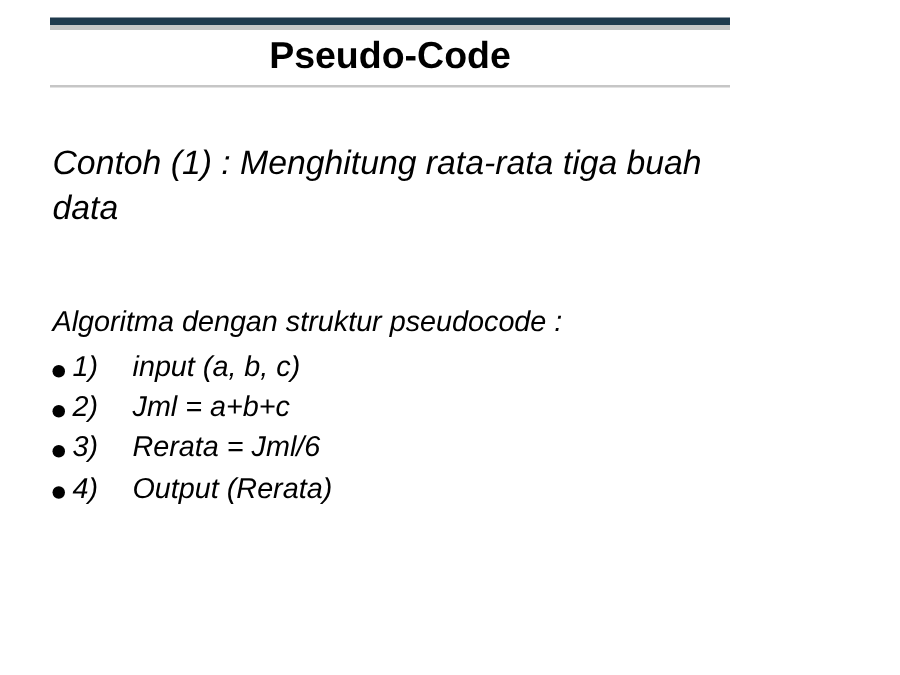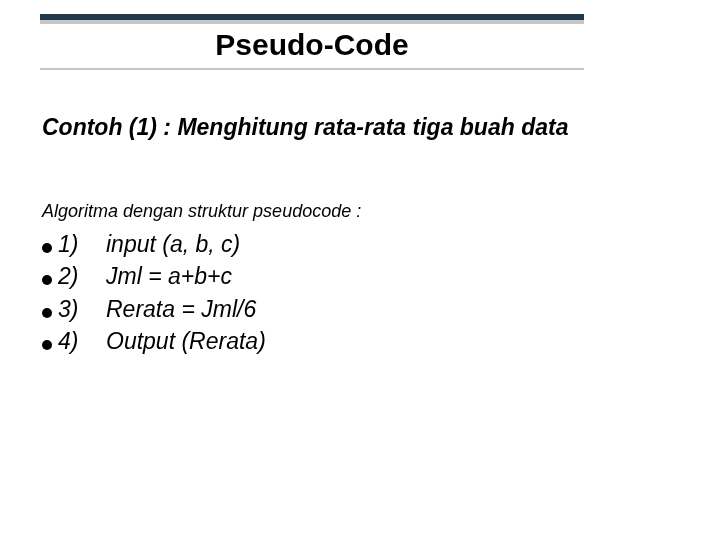--- a/index.html
+++ b/index.html
@@ -5,23 +5,23 @@
   * { margin: 0; padding: 0; box-sizing: border-box; }
   html, body { width: 720px; height: 540px; background: #ffffff; font-family: Arial, Helvetica, sans-serif; color: #000; }
   .slide { width: 624px; height: 540px; position: relative; padding: 0; }
   .topband { position: absolute; left: 40px; right: 40px; top: 14px; height: 10px; }
   .topband .ink  { position: absolute; left: 0; right: 0; top: 0;   height: 6px; background: #1f3a4d; }
   .topband .gray { position: absolute; left: 0; right: 0; top: 6px; height: 4px; background: #c6c6c6; }
   .title-wrap { position: absolute; left: 40px; right: 40px; top: 28px; text-align: center; }
   .title { font-size: 30px; font-weight: 700; color: #000; display: inline-block; }
   .underline { position: absolute; left: 40px; right: 40px; top: 68px; height: 2px; background: #c6c6c6; }
   .body { position: absolute; left: 42px; right: 42px; top: 112px; }
-  .subtitle { font-size: 23px; font-weight: 700; font-style: italic; line-height: 1.35; }
+  .subtitle { font-size: 27px; font-weight: 400; font-style: italic; line-height: 1.35; }
   .section { margin-top: 56px; }
-  .lead { font-size: 18px; font-style: italic; line-height: 1.4; margin-bottom: 4px; }
+  .lead { font-size: 23px; font-style: italic; line-height: 1.4; margin-bottom: 4px; }
   .item { display: flex; align-items: baseline; font-size: 23px; font-style: italic; line-height: 1.4; }
   .bullet { width: 10px; height: 10px; border-radius: 50%; background: #000; display: inline-block; margin-right: 6px; position: relative; top: 1px; flex: 0 0 auto; }
   .num { width: 34px; flex: 0 0 auto; }
   .code { flex: 1 1 auto; padding-left: 14px; }
 </style>
 </head>
 <body>
 
 <div class="slide">
 

